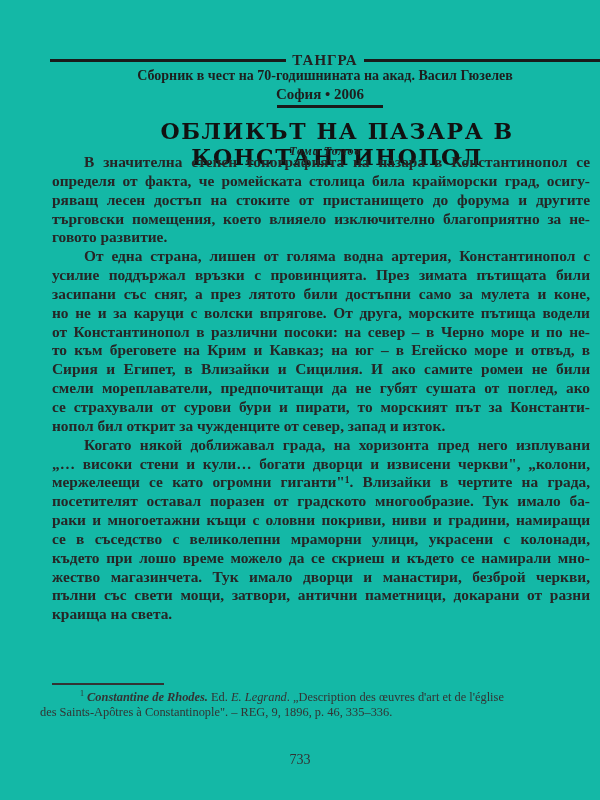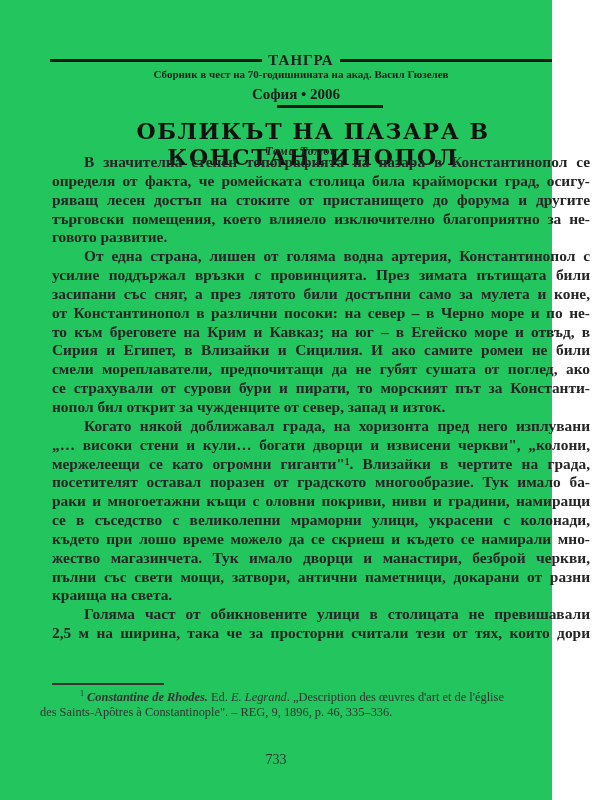--- a/index.html
+++ b/index.html
@@ -11,22 +11,22 @@
       width: 600px;
       height: 800px;
       overflow: hidden;
       position: relative;
       font-family: "Liberation Serif", "DejaVu Serif", serif;
       color: #1e1e1e;
     }
     .page {
       position: absolute;
       left: 0; top: 0;
-      width: 552px; height: 800px;
-      background: #22c55e;
+      width: 600px; height: 800px;
+      background: #14b8a6;
     }
     
     .journal-row {
       position: absolute;
       left: 50px;
       right: 0px;
       top: 52px;
       height: 16px;
       display: flex;
       align-items: center;
@@ -43,21 +43,21 @@
       padding: 0 6px;
       color: #222;
     }
     .collection-line {
       position: absolute;
       left: 50px;
       right: 0px;
       top: 68px;
       text-align: center;
       font-weight: bold;
-      font-size: 11px;
+      font-size: 14px;
       color: #1e1e1e;
       white-space: nowrap;
     }
     .place-year {
       position: absolute;
       left: 0;
       right: 0;
       top: 86px;
       text-align: center;
       font-weight: bold;
@@ -191,20 +191,21 @@
       <span class="line bold">определя от факта, че ромейската столица била крайморски град, осигу-</span>
       <span class="line bold">ряващ лесен достъп на стоките от пристанището до форума и другите</span>
       <span class="line bold">търговски помещения, което влияело изключително благоприятно за не-</span>
       <span class="line last bold">говото развитие.</span>
     </div>
 
     <div>
       <span class="line indent bold">От една страна, лишен от голяма водна артерия, Константинопол с</span>
       <span class="line bold">усилие поддържал връзки с провинцията. През зимата пътищата били</span>
       <span class="line bold">засипани със сняг, а през лятото били достъпни само за мулета и коне,</span>
+      <span class="line bold">но не и за каруци с волски впрягове. От друга, морските пътища водели</span>
       <span class="line bold">от Константинопол в различни посоки: на север – в Черно море и по не-</span>
       <span class="line bold">то към бреговете на Крим и Кавказ; на юг – в Егейско море и отвъд, в</span>
       <span class="line bold">Сирия и Египет, в Влизайки и Сицилия. И ако самите ромеи не били</span>
       <span class="line bold">смели мореплаватели, предпочитащи да не губят сушата от поглед, ако</span>
       <span class="line bold">се страхували от сурови бури и пирати, то морският път за Константи-</span>
       <span class="line last bold">нопол бил открит за чужденците от север, запад и изток.</span>
     </div>
 
     <div>
       <span class="line indent bold">Когато някой доближавал града, на хоризонта пред него изплувани</span>
@@ -212,24 +213,20 @@
       <span class="line bold">мержелеещи се като огромни гиганти"¹. Влизайки в чертите на града,</span>
       <span class="line bold">посетителят оставал поразен от градското многообразие. Тук имало ба-</span>
       <span class="line bold">раки и многоетажни къщи с оловни покриви, ниви и градини, намиращи</span>
       <span class="line bold">се в съседство с великолепни мраморни улици, украсени с колонади,</span>
       <span class="line bold">където при лошо време можело да се скриеш и където се намирали мно-</span>
       <span class="line bold">жество магазинчета. Тук имало дворци и манастири, безброй черкви,</span>
       <span class="line bold">пълни със свети мощи, затвори, антични паметници, докарани от разни</span>
       <span class="line last bold">краища на света.</span>
     </div>
 
-    <div>
-      <span class="line indent bold">Голяма част от обикновените улици в столицата не превишавали</span>
-      <span class="line bold">2,5 м на ширина, така че за просторни считали тези от тях, които дори</span>
-    </div>
   </div>
 
   <div class="footnote-rule"></div>
   <div class="footnote">
     <span class="line first"><sup>1</sup> <i><b>Constantine de Rhodes.</b></i><span> Ed. </span><i>E. Legrand</i><span>. „Description des œuvres d'art et de l'église</span></span>
     <span class="line">des Saints-Apôtres à Constantinople". – REG, 9, 1896, p. 46, 335–336.</span>
   </div>
 
   <div class="page-number">733</div>
 </div>

